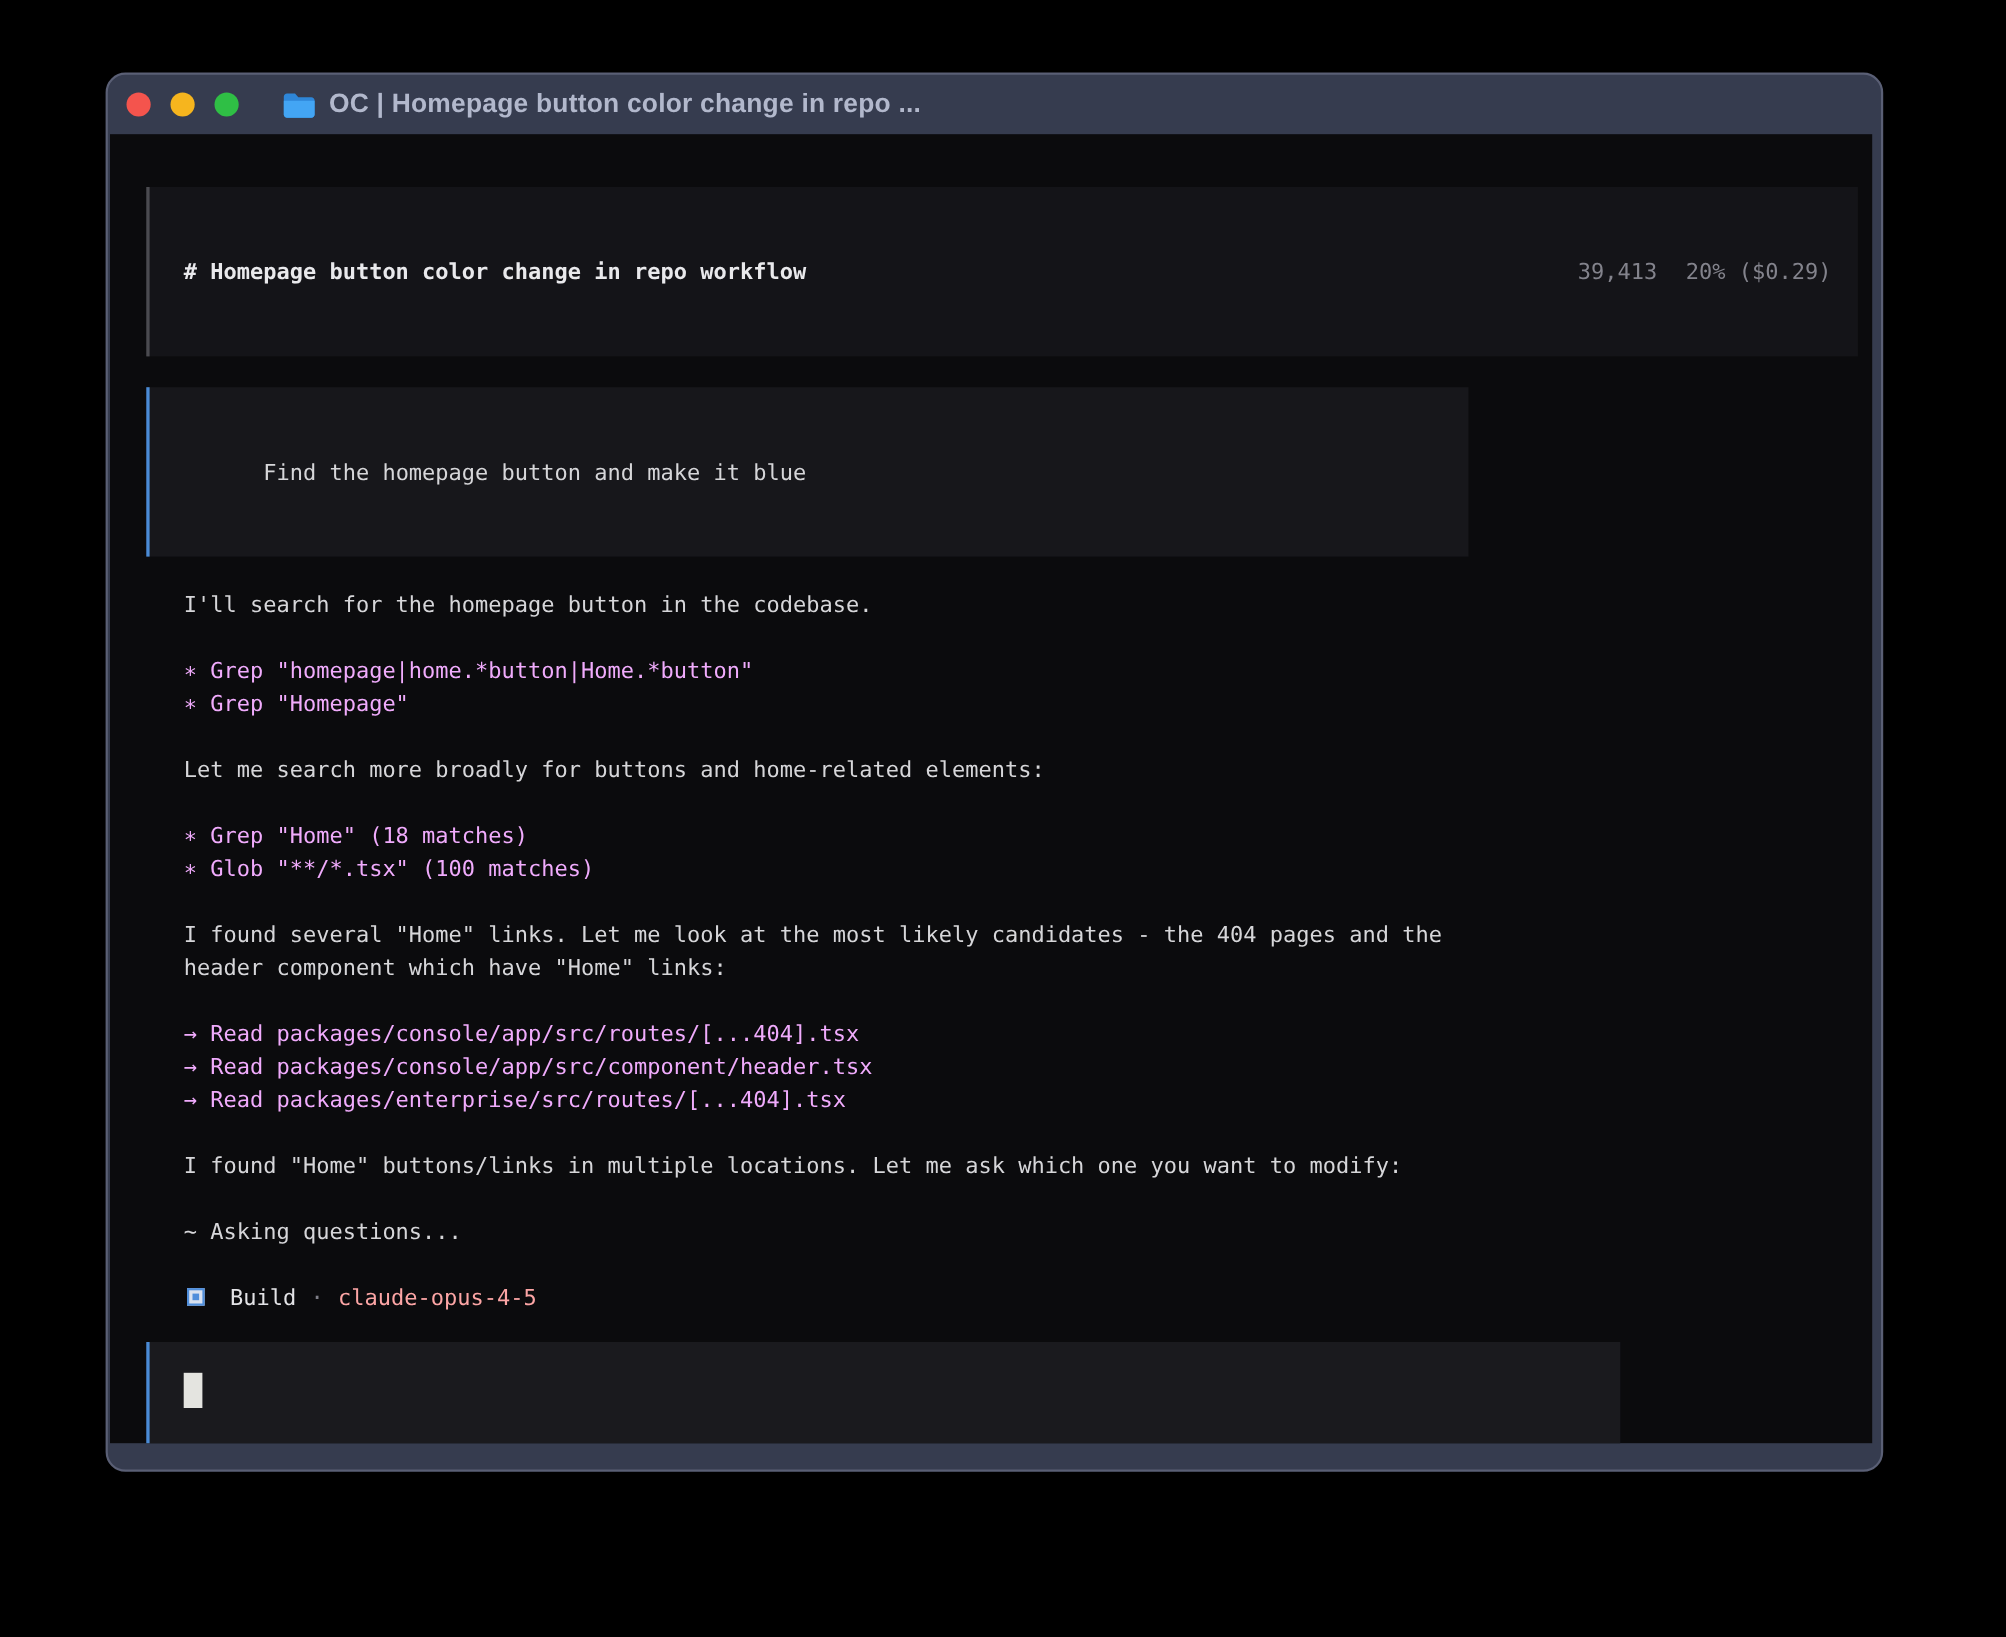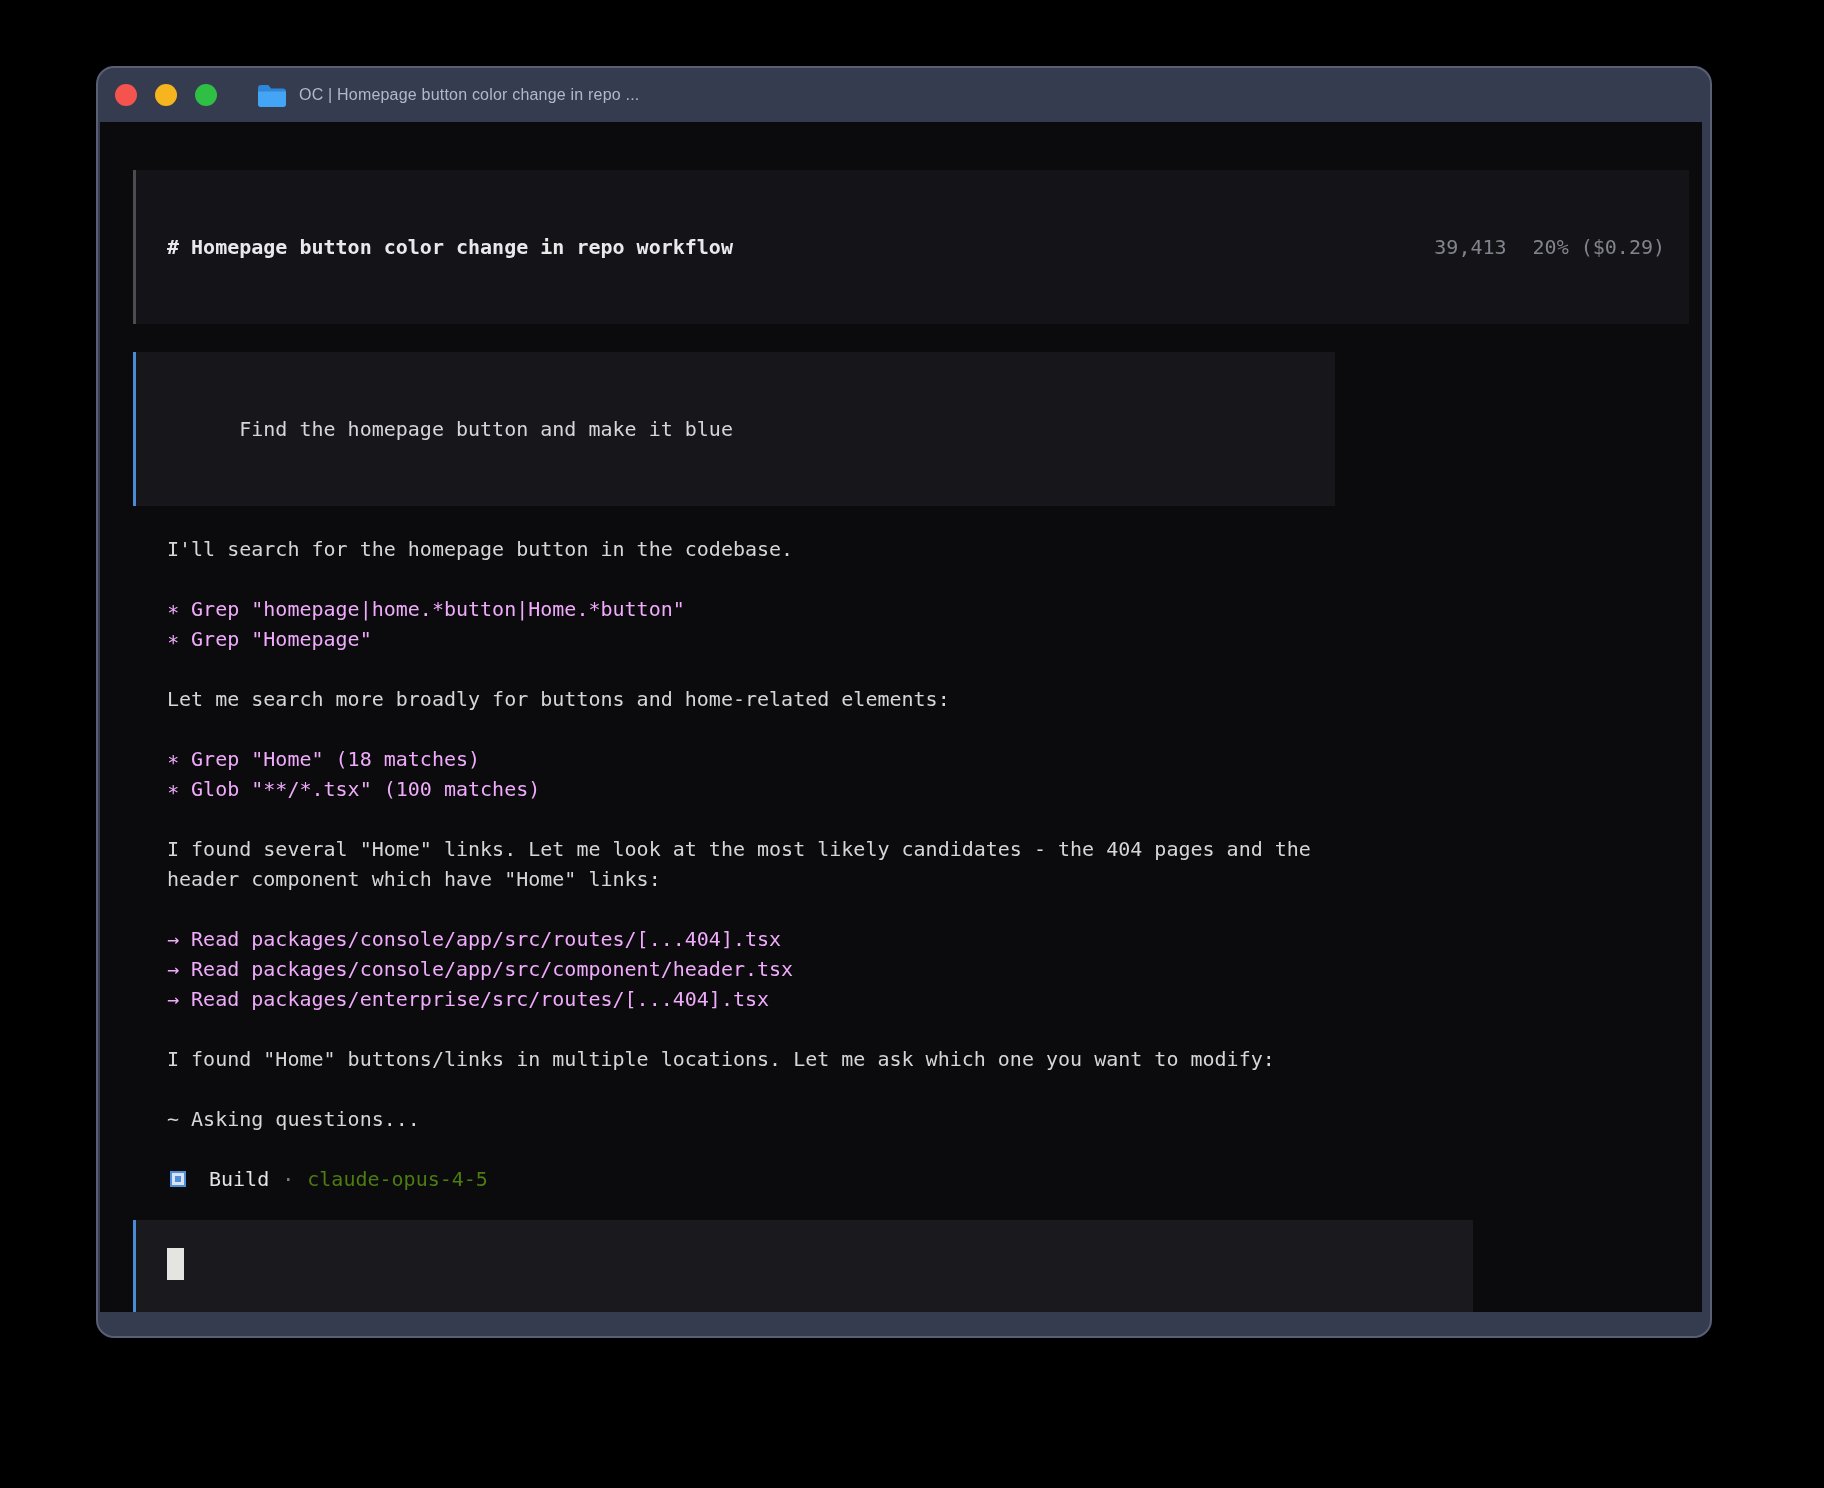--- a/index.html
+++ b/index.html
@@ -27,22 +27,22 @@
     border-radius: 50%;
     margin-right: 18px;
     display: inline-block;
   }
   .light.red    { background: #f4544d; }
   .light.yellow { background: #f6b51e; }
   .light.green  { background: #2fbf45; }
   .folder-icon { margin-left: 22px; margin-right: 12px; display: inline-flex; align-items: center; }
   .win-title {
     font-family: "Liberation Sans", sans-serif;
-    font-size: 16px;
-    font-weight: normal;
+    font-size: 24px;
+    font-weight: bold;
     color: #b2b8cc;
     letter-spacing: 0.2px;
     white-space: nowrap;
   }
 
   
   .terminal {
     position: absolute;
     left: 2px; right: 8px; top: 54px; bottom: 24px;
     background: #0b0b0d;
@@ -97,21 +97,21 @@
     width: 16px; height: 16px;
     border: 2px solid #4f8edb;
     background: #d9e2f0;
     position: relative;
     display: inline-block;
     margin-right: 23px;
   }
   .agent-badge .inner { position: absolute; inset: 3px; background: #4f8edb; }
   .agent-name  { color: #e3e3e6; }
   .agent-sep   { color: #7f7f88; margin: 0 13px; }
-  .agent-model { color: #4d7c0f; }
+  .agent-model { color: #fca5a5; }
 
   
   .input-block {
     margin-top: 26px;
     width: 1340px;
     background: #1a1a1e;
     border-left: 3px solid #4a8bd6;
     padding: 28px 0 18px 31px;
   }
   .cursor { width: 17px; height: 32px; background: #e4e4e0; margin-bottom: 32px; }

